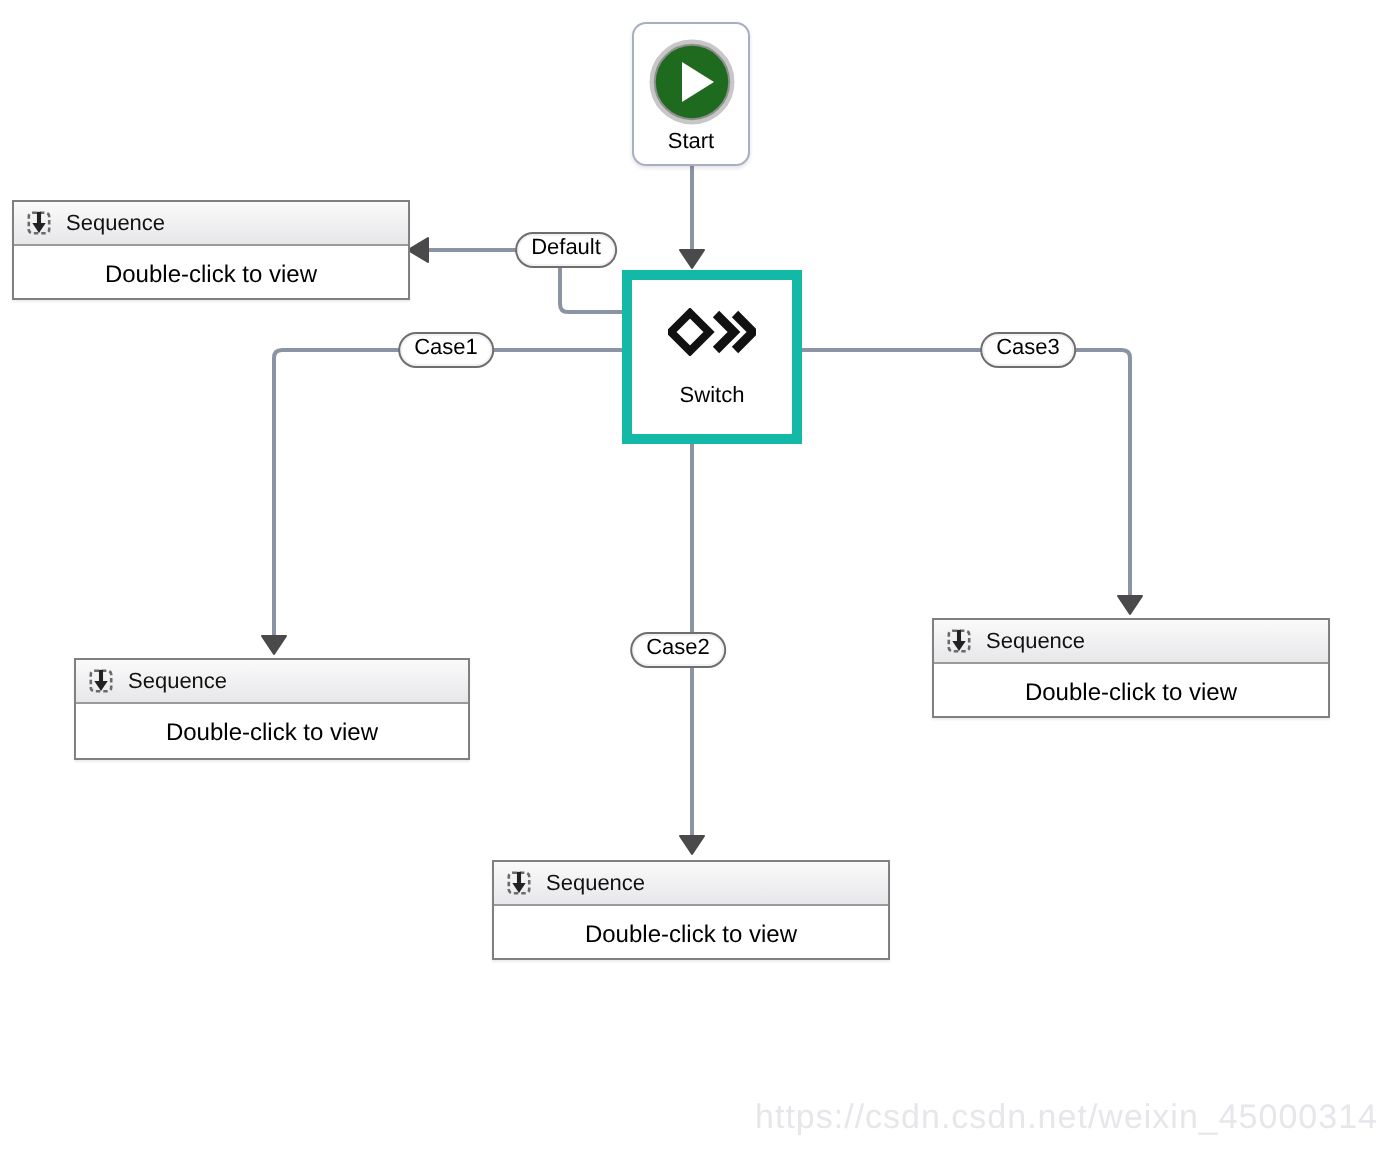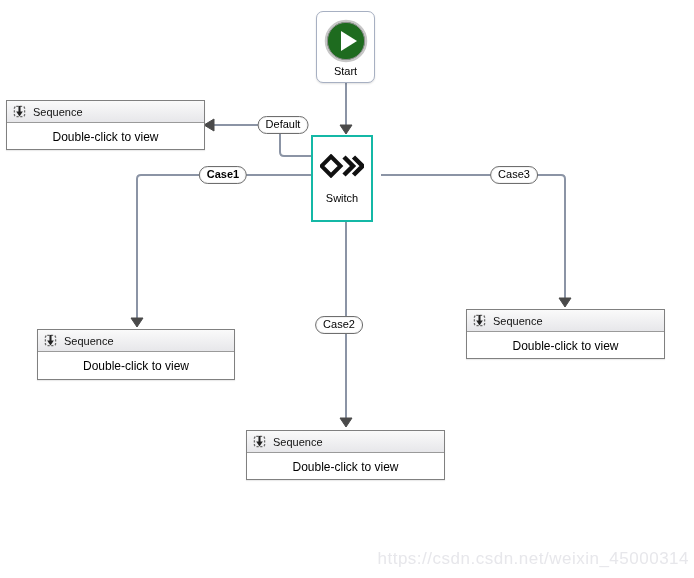--- a/index.html
+++ b/index.html
@@ -15,22 +15,22 @@
   .start-node{
     position:absolute;left:316px;top:11px;width:59px;height:72px;
     background:#ffffff;border:1px solid #a7b0c2;border-radius:7px;
     box-shadow:0 1px 2px rgba(0,0,0,.12);
     display:flex;flex-direction:column;align-items:center;justify-content:flex-start;
     box-sizing:border-box;padding-top:7px;cursor:pointer;
   }
   .start-node .label{font-size:11px;color:#000;margin-top:2px;}
   
   .switch-node{
-    position:absolute;left:311px;top:135px;width:62px;height:87px;
-    background:#ffffff;border:2px solid #14b8a6;
+    position:absolute;left:311px;top:135px;width:90px;height:87px;
+    background:#ffffff;border:5px solid #14b8a6;
     display:flex;flex-direction:column;align-items:center;justify-content:center;
     box-sizing:border-box;cursor:pointer;
   }
   .switch-node .label{font-size:11px;color:#000;margin-top:14px;}
   
   .seq-box{
     position:absolute;background:#ffffff;border:1px solid #808080;
     box-sizing:border-box;cursor:pointer;box-shadow:0 1px 1px rgba(0,0,0,.08);
   }
   .seq-header{
@@ -158,19 +158,19 @@
         <polygon points="3.4,7 10.6,7 7,12.4" fill="#222"></polygon>
       </svg>
       <span class="title">Sequence</span>
     </div>
     <div class="seq-body">
       <span class="hint">Double-click to view</span>
     </div>
   </div>
 
   <div class="pill" style="left:243px;top:125px;margin-left:40px;">Default</div>
-  <div class="pill" style="left:223px;top:175px;font-weight:bold;">Case1</div>
+  <div class="pill" style="left:223px;top:175px;">Case1</div>
   <div class="pill" style="left:339px;top:325px;">Case2</div>
   <div class="pill" style="left:473px;top:175px;margin-left:41px;">Case3</div>
 
   <div class="watermark">https://csdn.csdn.net/weixin_45000314</div>
 
 </div>
 
 </body></html>

